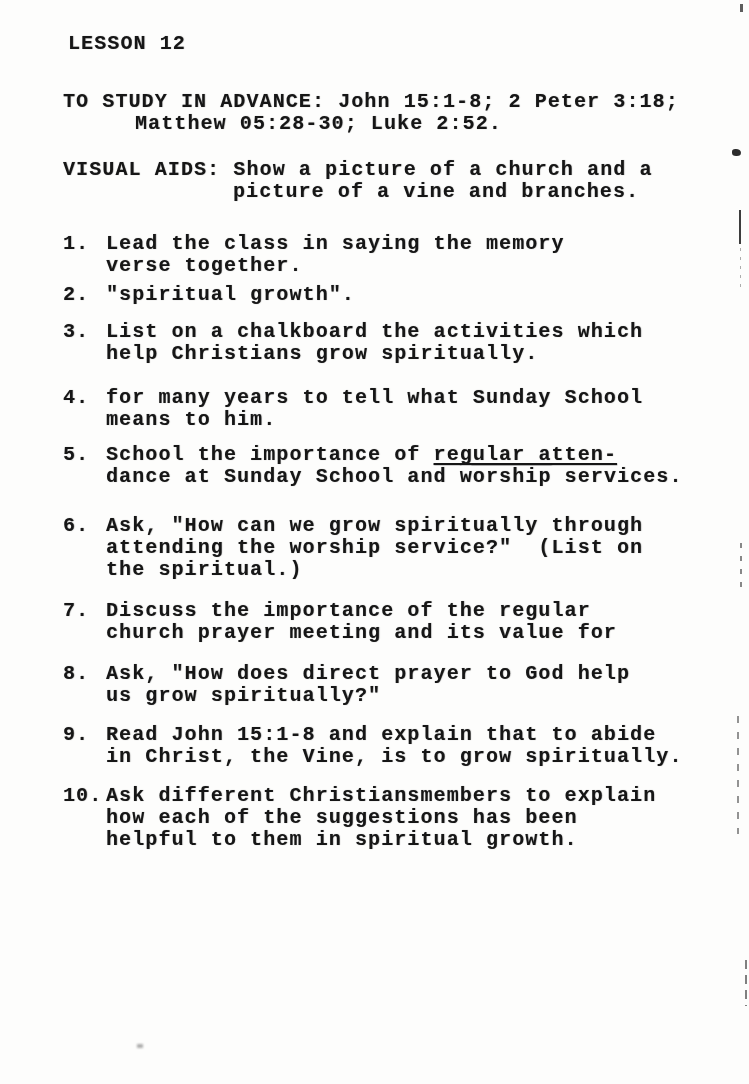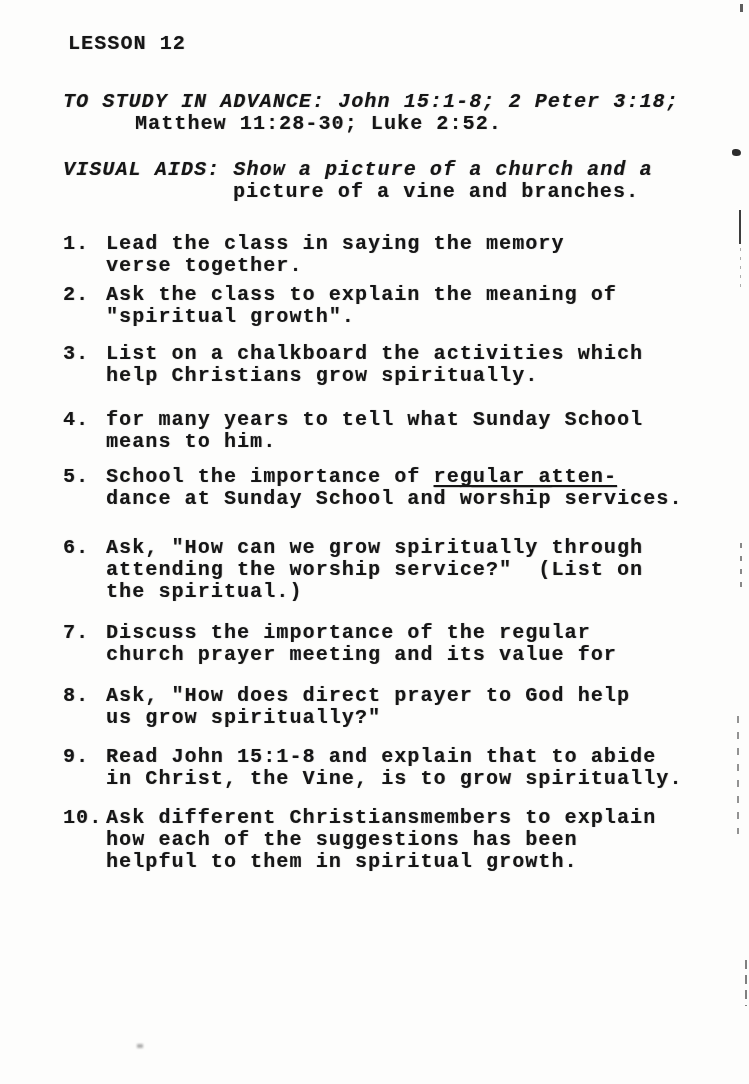--- a/index.html
+++ b/index.html
@@ -19,23 +19,23 @@
     line-height: 22px;
     color: #161616;
     text-shadow: 0.4px 0.4px 0.9px rgba(10,10,10,0.45);
     letter-spacing: 1.1px;
   }
   .abs-line {
     position: absolute;
     white-space: pre;
   }
   #lesson-title   { left: 68px;  top: 33px;  }
-  #study-line1    { left: 63px;  top: 91px; font-style: italic;  }
+  #study-line1    { left: 63px;  top: 91px;  }
   #study-line2    { left: 135px; top: 113px; }
-  #visual-line1   { left: 63px;  top: 159px; font-style: italic; }
+  #visual-line1   { left: 63px;  top: 159px; }
   #visual-line2   { left: 233px; top: 181px; }
 
   #activity-list {
     position: absolute;
     left: 63px;
     top: 233px;
     width: 660px;
   }
   .activity-item {
     display: flex;
@@ -111,38 +111,37 @@
 </style>
 </head>
 <body>
 
 <div id="page">
 
   <div class="abs-line" id="lesson-title">LESSON 12</div>
 
   <div class="abs-line" id="study-line1">TO STUDY IN ADVANCE: John 15:1-8; 2 Peter 3:18;</div>
 
-  <div class="abs-line" id="study-line2">Matthew 11:28-30; Luke 2:52.</div>
+  <div class="abs-line" id="study-line2">Matthew 05:28-30; Luke 2:52.</div>
 
   <div class="abs-line" id="visual-line1">VISUAL AIDS: Show a picture of a church and a</div>
 
   <div class="abs-line" id="visual-line2">picture of a vine and branches.</div>
 
   <div id="activity-list">
       <div class="activity-item">
         <div class="item-number">1.</div>
         <div class="item-body">
           <div class="item-line"><span>Lead the class in saying the memory</span></div>
           <div class="item-line"><span>verse together.</span></div>
         </div>
       </div>
       <div class="activity-item">
         <div class="item-number">2.</div>
         <div class="item-body">
-          <div class="item-line"><span>Ask the class to explain the meaning of</span></div>
           <div class="item-line"><span>"spiritual growth".</span></div>
         </div>
       </div>
       <div class="activity-item">
         <div class="item-number">3.</div>
         <div class="item-body">
           <div class="item-line"><span>List on a chalkboard the activities which</span></div>
           <div class="item-line"><span>help Christians grow spiritually.</span></div>
         </div>
       </div>

